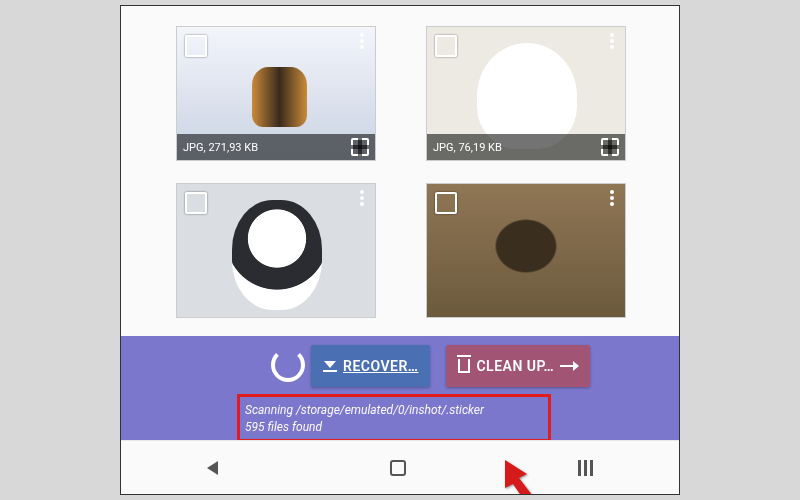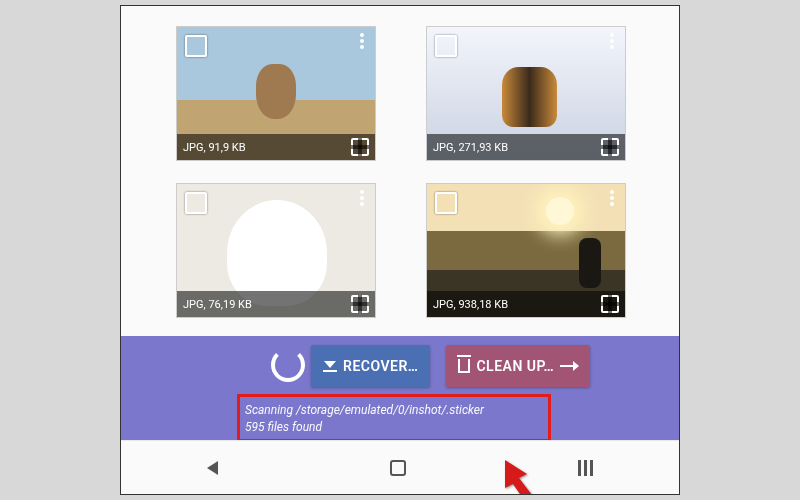--- a/index.html
+++ b/index.html
@@ -113,20 +113,21 @@
     font-weight: 600;
     font-size: 14px;
     letter-spacing: 0.5px;
     border-radius: 2px;
     gap: 6px;
   }
   .btn.recover {
     background: #4a6fb3;
     box-shadow: 0 1px 3px rgba(0,0,0,0.3);
     margin-left: 70px;
+    text-decoration: underline;
   }
   .btn.clean {
     background: rgba(180, 70, 80, 0.7);
     box-shadow: 0 1px 3px rgba(0,0,0,0.3);
   }
   .dl-icon { display:inline-block; width:14px; position:relative; }
   .dl-icon::before {
     content:''; display:block; width:0; height:0;
     border-left:6px solid transparent;
     border-right:6px solid transparent;
@@ -213,33 +214,20 @@
   .t6 { background:linear-gradient(#8f7655,#6c5a3d); }
   .t6::after{content:'';position:absolute;inset:10% 15% 8% 15%;background:radial-gradient(ellipse at 50% 45%, #3a2e1e 0 30%, transparent 32%);}
 </style>
 </head>
 <body>
 
 <div class="frame">
 
   <div class="grid">
 
-    <div class="tile">
-      <div class="thumb t1"></div>
-      <div class="checkbox"></div>
-      <div class="more">
-          <span></span>
-          <span></span>
-          <span></span>
-        </div>
-      <div class="overlay-bar">
-        <span><span>JPG</span>, <span>91,9 KB</span></span>
-        <span class="expand-icon"></span>
-      </div>
-    </div>
 
     <div class="tile">
       <div class="thumb t2"></div>
       <div class="checkbox"></div>
       <div class="more">
           <span></span>
           <span></span>
           <span></span>
         </div>
       <div class="overlay-bar">
@@ -257,33 +245,20 @@
           <span></span>
           <span></span>
           <span></span>
         </div>
       <div class="overlay-bar">
         <span><span>JPG</span>, <span>76,19 KB</span></span>
         <span class="expand-icon"></span>
       </div>
     </div>
 
-    <div class="tile">
-      <div class="thumb t4"></div>
-      <div class="checkbox"></div>
-      <div class="more">
-          <span></span>
-          <span></span>
-          <span></span>
-        </div>
-      <div class="overlay-bar">
-        <span><span>JPG</span>, <span>938,18 KB</span></span>
-        <span class="expand-icon"></span>
-      </div>
-    </div>
 
     <div class="tile">
       <div class="thumb t5"></div>
       <div class="checkbox"></div>
       <div class="more">
           <span></span>
           <span></span>
           <span></span>
         </div>
     </div>

